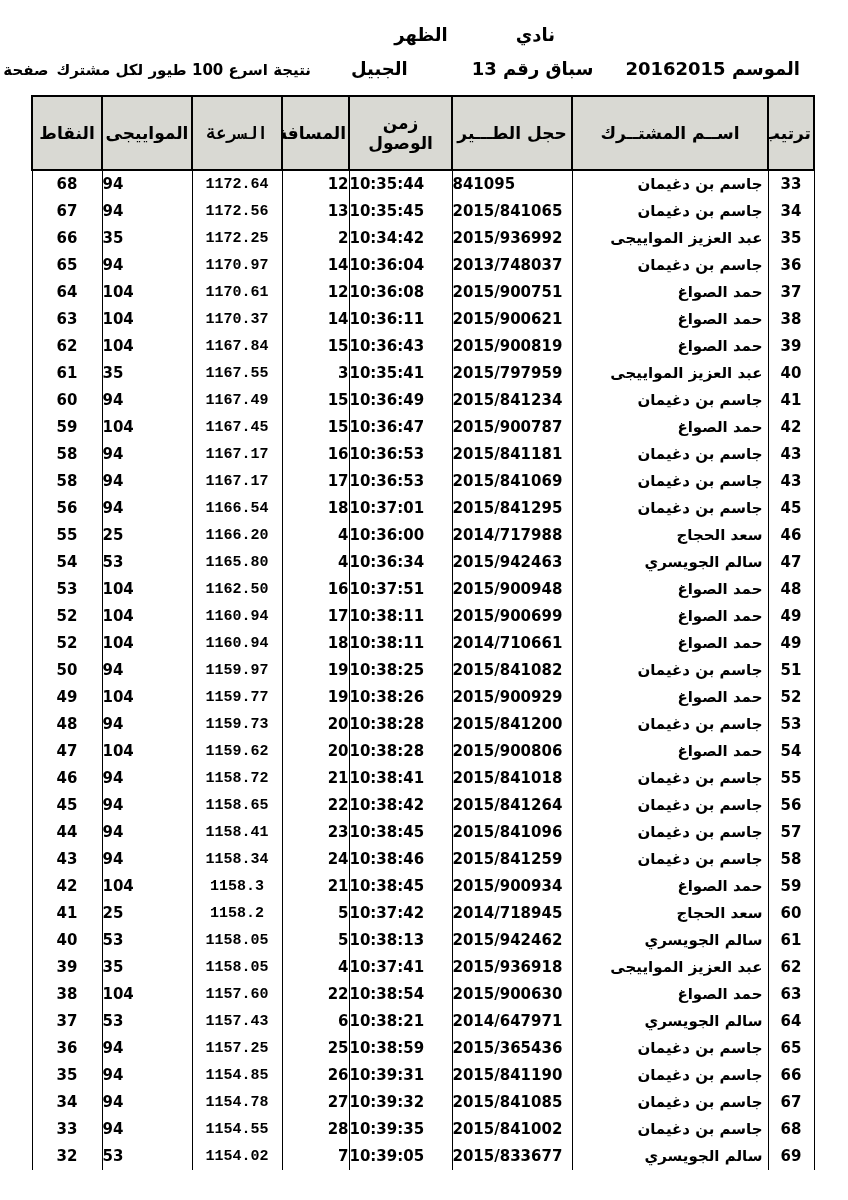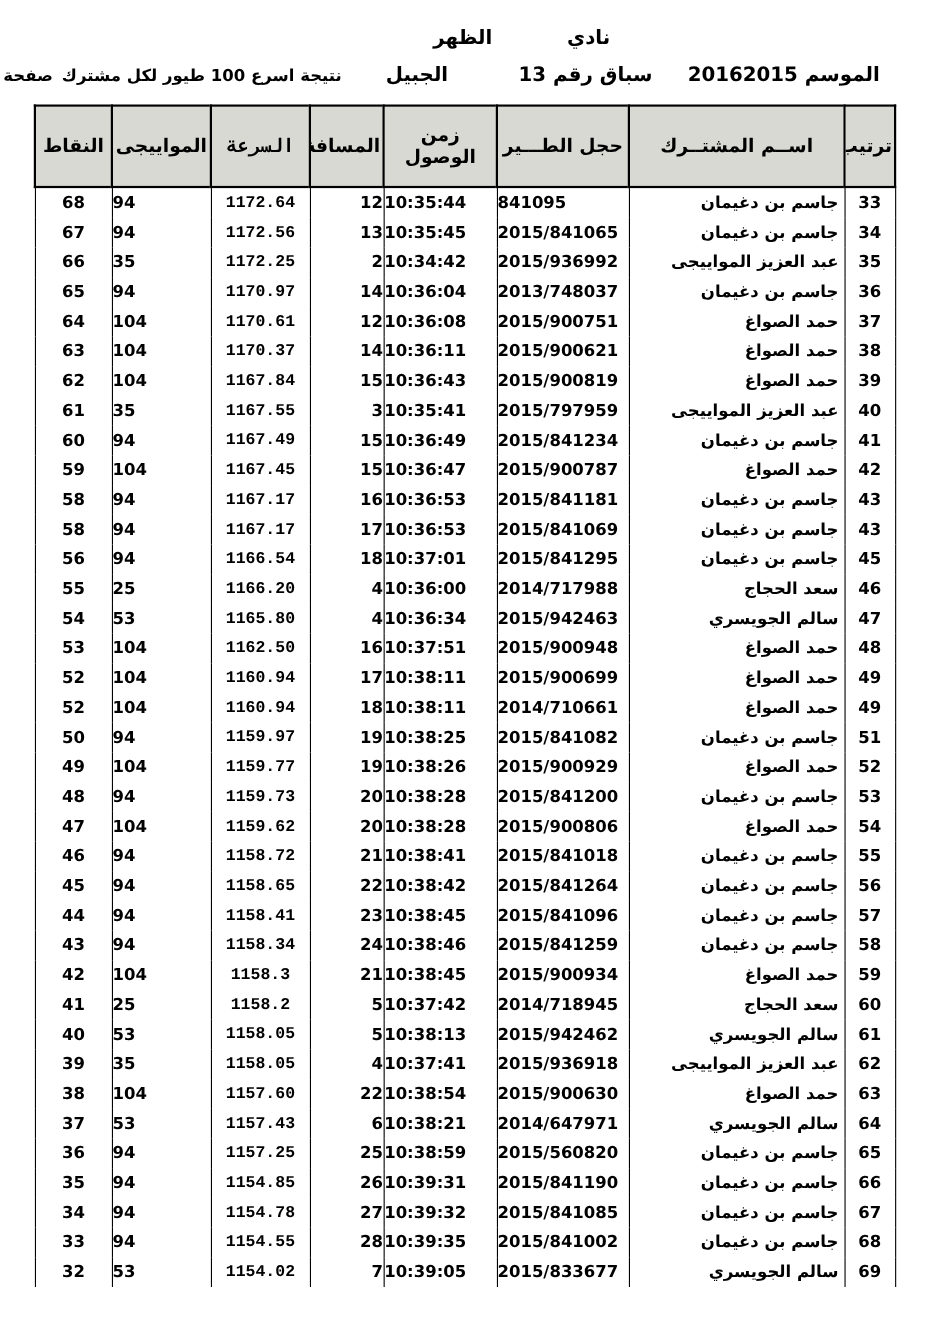--- a/index.html
+++ b/index.html
@@ -437,21 +437,21 @@
           <td class="col-ring">2014/647971</td>
           <td class="col-time">10:38:21</td>
           <td class="col-distance">6</td>
           <td class="col-speed">1157.43</td>
           <td class="col-birds">53</td>
           <td class="col-points">37</td>
         </tr>
         <tr>
           <td class="col-rank">65</td>
           <td class="col-name">جاسم بن دغيمان</td>
-          <td class="col-ring">2015/560820</td>
+          <td class="col-ring">2015/365436</td>
           <td class="col-time">10:38:59</td>
           <td class="col-distance">25</td>
           <td class="col-speed">1157.25</td>
           <td class="col-birds">94</td>
           <td class="col-points">36</td>
         </tr>
         <tr>
           <td class="col-rank">66</td>
           <td class="col-name">جاسم بن دغيمان</td>
           <td class="col-ring">2015/841190</td>

